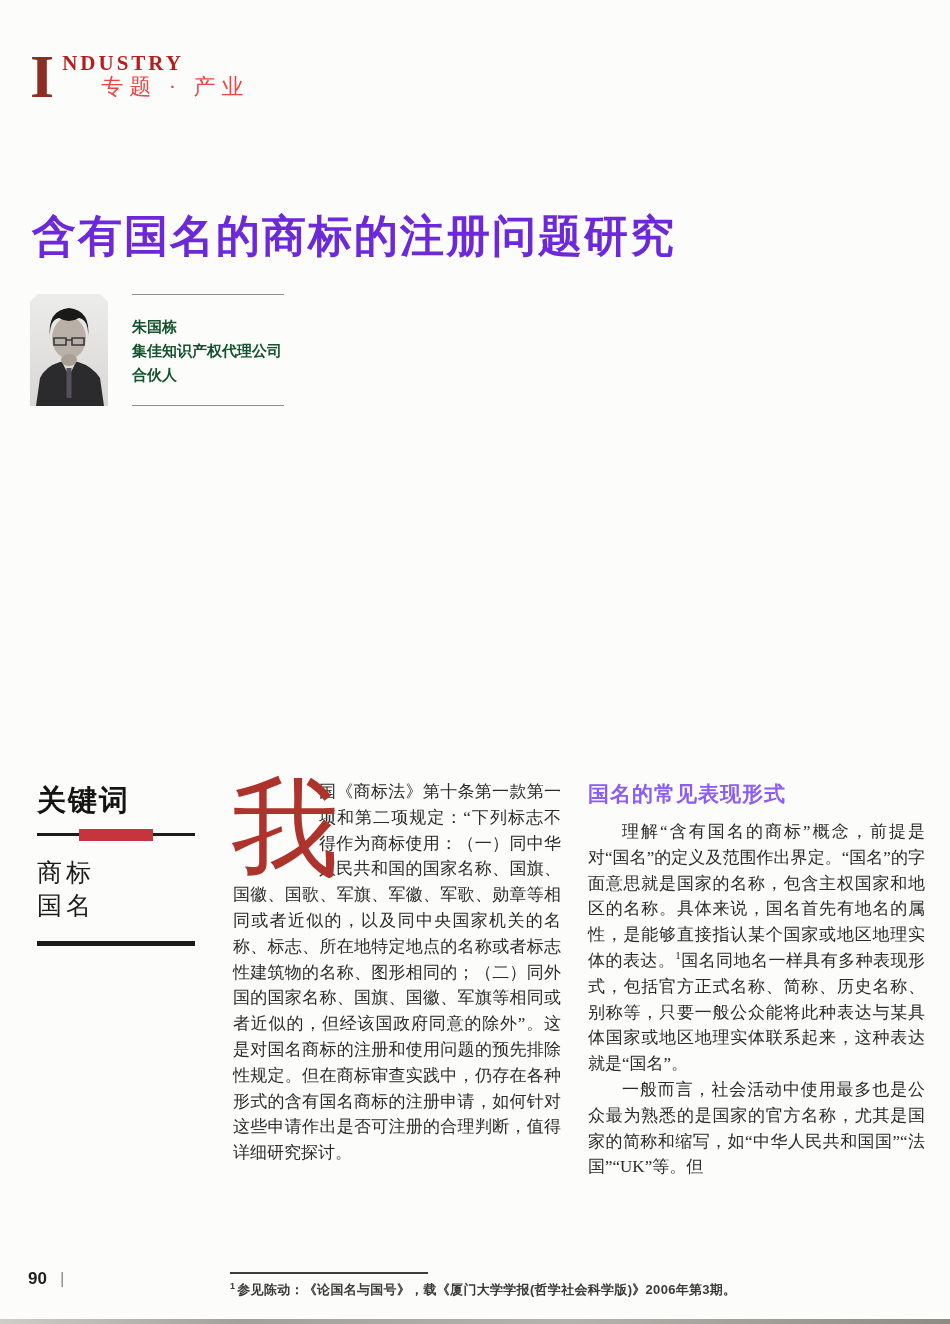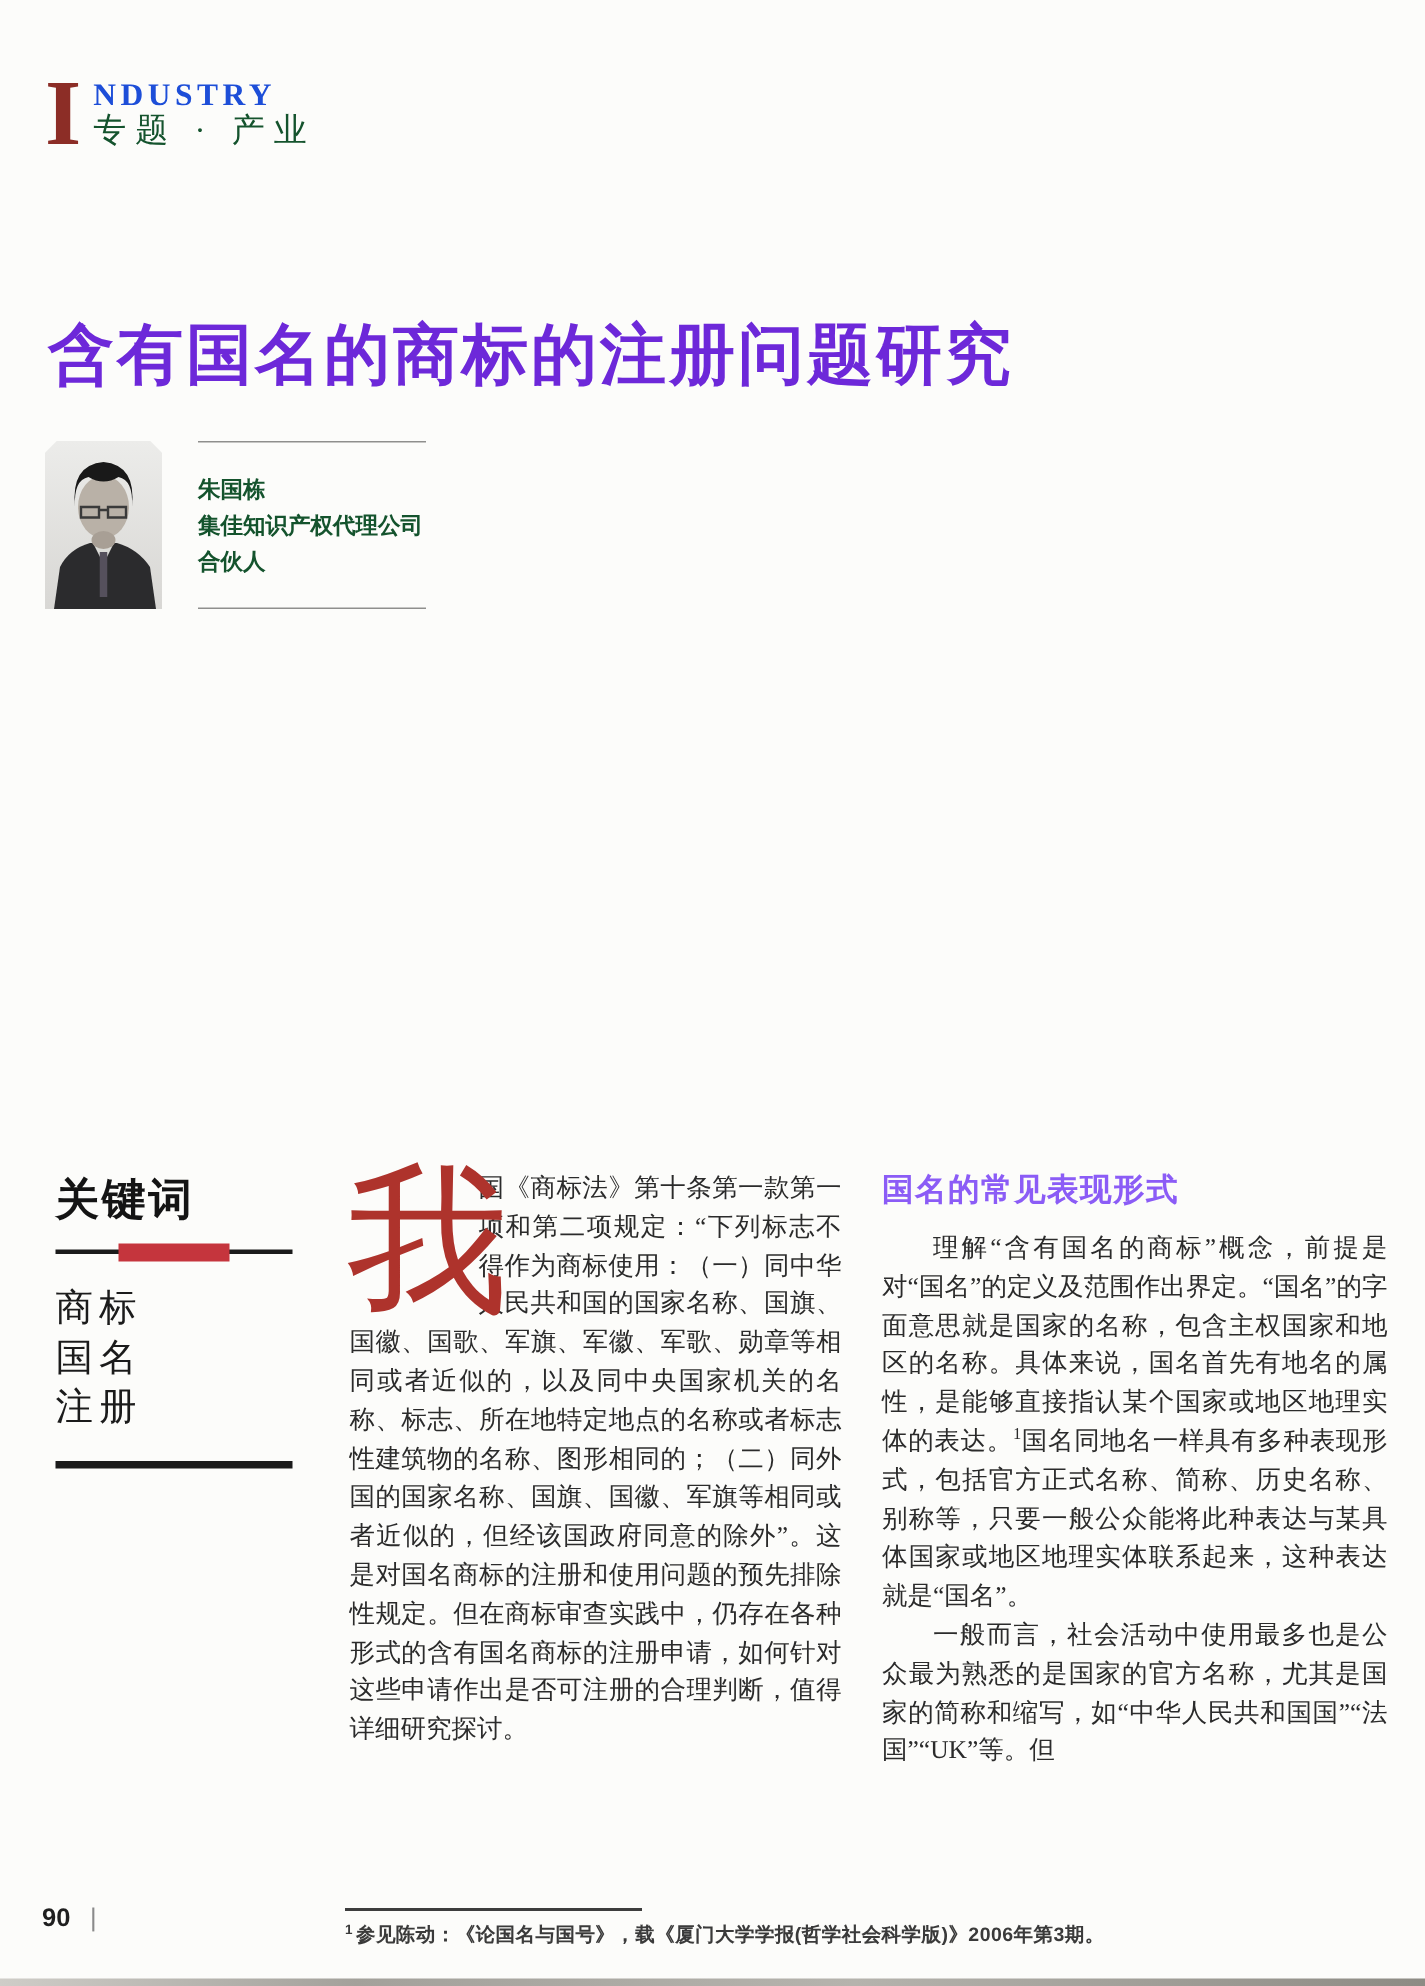--- a/index.html
+++ b/index.html
@@ -16,21 +16,21 @@
     font-family:"Liberation Serif",serif; font-weight:bold;
     font-size:62px; line-height:52px; letter-spacing:0;
   }
   .masthead-text { margin-left:8px; padding-top:2px; }
   .masthead-en {
     font-family:"Liberation Serif",serif; font-weight:bold;
     font-size:21px; line-height:22px; letter-spacing:3px;
   }
   .masthead-cn {
     font-family:"Liberation Serif",serif;
-    font-size:22px; line-height:26px; letter-spacing:6px; color:#14532d;
+    font-size:22px; line-height:26px; letter-spacing:6px; color:#ef4444;margin-left:39px;
   }
 
   
   .article-title {
     position:absolute; left:32px; top:178px; width:880px;
     font-family:"Liberation Sans","DejaVu Sans",sans-serif; font-weight:bold;
     font-size:44px; letter-spacing:2px; color:#6d28d9;
   }
 
   
@@ -109,21 +109,21 @@
   }
 </style>
 </head>
 <body>
 
 <div class="page">
 
   <div class="masthead">
     <div class="masthead-initial" style="color: rgb(140, 45, 38);">I</div>
     <div class="masthead-text">
-      <div class="masthead-en" style="color: #1d4ed8;">NDUSTRY</div>
+      <div class="masthead-en" style="color: #b91c1c;">NDUSTRY</div>
       <div class="masthead-cn">专题 · 产业</div>
     </div>
   </div>
 
   <h1 class="article-title">含有国名的商标的注册问题研究</h1>
 
   <div class="author">
     <svg class="author-photo" viewBox="0 0 78 112" xmlns="http://www.w3.org/2000/svg" aria-hidden="true">
       <defs>
         <linearGradient id="phbg" x1="0" y1="0" x2="0" y2="1">
@@ -149,21 +149,20 @@
 
   <div class="keywords">
     <div class="kw-title">关键词</div>
     <div class="kw-rule">
       <div class="kw-line"></div>
       <div class="kw-accent" style="background: rgb(197, 53, 61);"></div>
     </div>
     <div class="kw-items">
       <div>商标</div>
       <div>国名</div>
-      <div>注册</div>
     </div>
     <div class="kw-bottom"></div>
   </div>
 
   <div class="col-intro">
     <span class="dropcap-box">
       <span class="dropcap-glyph" style="color: rgb(174, 51, 44);">我</span>
     </span>
     <span>国《商标法》第十条第一款第一项和第二项规定：“下列标志不得作为商标使用：（一）同中华人民共和国的国家名称、国旗、国徽、国歌、军旗、军徽、军歌、勋章等相同或者近似的，以及同中央国家机关的名称、标志、所在地特定地点的名称或者标志性建筑物的名称、图形相同的；（二）同外国的国家名称、国旗、国徽、军旗等相同或者近似的，但经该国政府同意的除外”。这是对国名商标的注册和使用问题的预先排除性规定。但在商标审查实践中，仍存在各种形式的含有国名商标的注册申请，如何针对这些申请作出是否可注册的合理判断，值得详细研究探讨。</span>
   </div>

